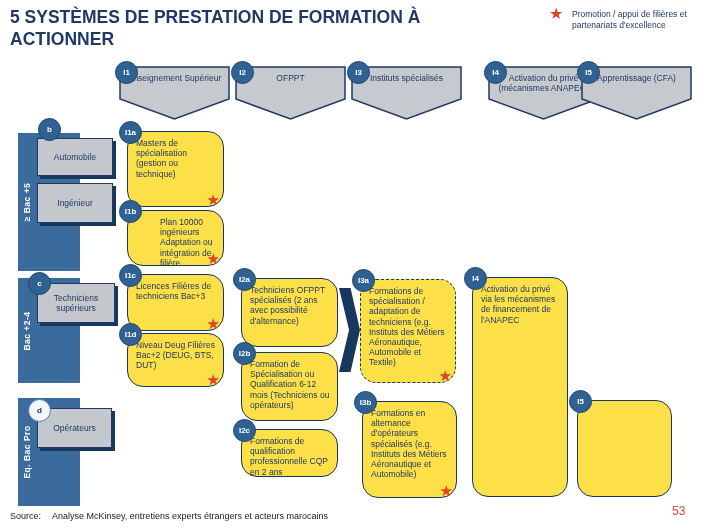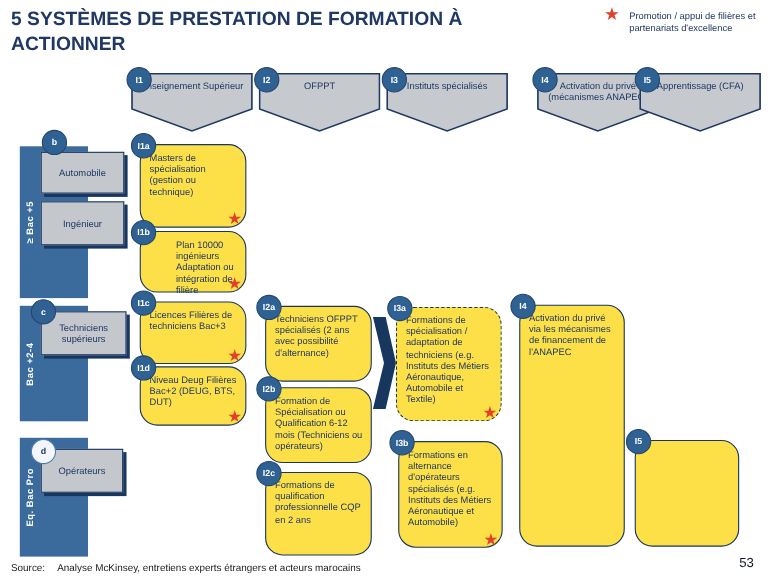--- a/index.html
+++ b/index.html
@@ -67,34 +67,34 @@
   .card-text{
     padding:6px 5px 0 8px;font-size:8.5px;line-height:1.2;color:#1F3864;
   }
   .star{position:absolute;right:3px;bottom:-1px;font-size:15px;color:#E2402C;line-height:1;z-index:4;}
   .p-i1a{left:127px;top:131px;width:97px;height:76px;}
   .p-i1b{left:127px;top:210px;width:97px;height:56px;padding-left:24px;}
   .p-i1c{left:127px;top:274px;width:97px;height:57px;}
   .p-i1d{left:127px;top:333px;width:97px;height:54px;}
   .p-i2a{left:241px;top:278px;width:97px;height:69px;}
   .p-i2b{left:241px;top:352px;width:97px;height:69px;}
-  .p-i2c{left:241px;top:429px;width:97px;height:76px;}
+  .p-i2c{left:241px;top:429px;width:97px;height:48px;}
   .p-i3a{left:360px;top:279px;width:96px;height:104px;}
   .p-i3b{left:362px;top:401px;width:95px;height:97px;}
   .p-i4 {left:472px;top:277px;width:96px;height:220px;}
   .p-i5 {left:577px;top:400px;width:95px;height:97px;}
   
   .flow-arrow{
     position:absolute;left:339px;top:288px;width:21px;height:84px;background:#17375E;
     clip-path:polygon(0 0,55% 0,100% 50%,55% 100%,0 100%,48% 50%);z-index:1;
   }
   
   .source-label{position:absolute;left:10px;top:511px;font-size:9px;color:#1a1a1a;}
   .source-text{position:absolute;left:52px;top:511px;font-size:9px;color:#1a1a1a;}
-  .page-num{position:absolute;left:672px;top:504px;font-size:12px;color:#0f172a;}
+  .page-num{position:absolute;left:672px;top:504px;font-size:12px;color:#ef4444;}
 </style>
 </head>
 <body>
 
 <div id="slide">
 
   <div class="title">5 SYSTÈMES DE PRESTATION DE FORMATION À ACTIONNER</div>
   <span class="note-star">★</span>
   <div class="note-text">Promotion / appui de filières et partenariats d'excellence</div>
 

